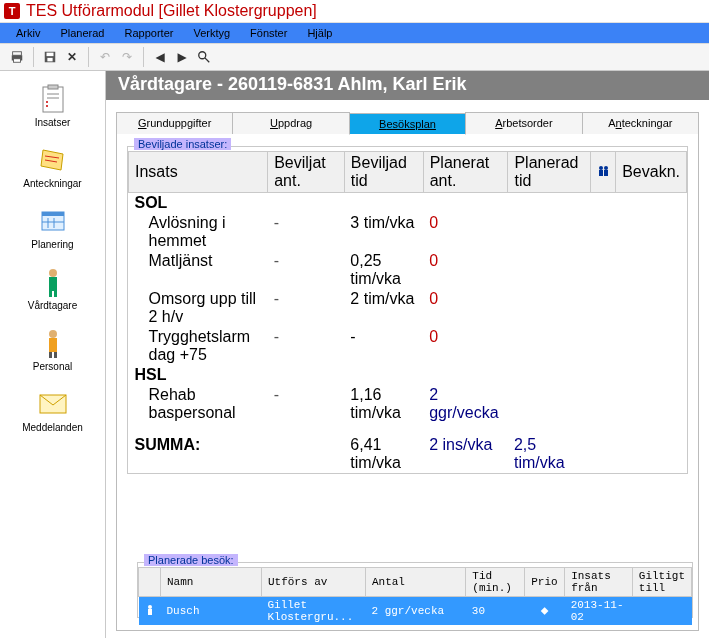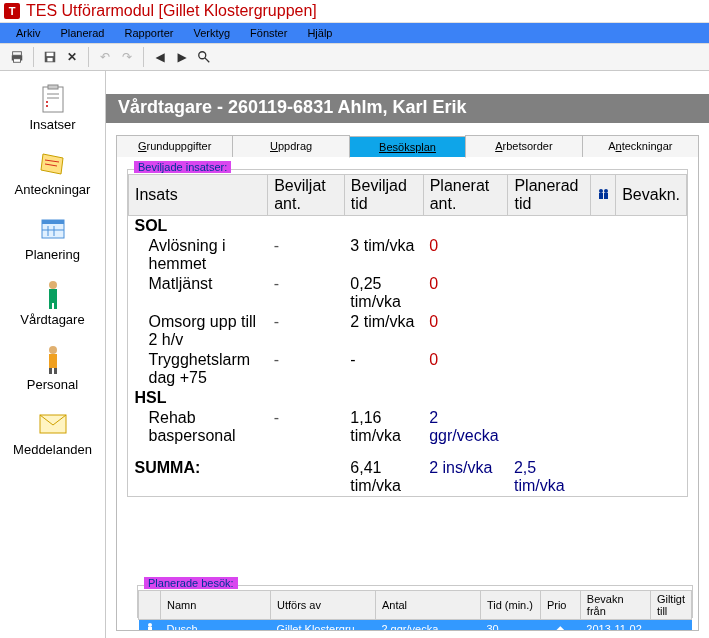--- a/index.html
+++ b/index.html
@@ -100,35 +100,34 @@
     cursor: pointer;
   }
   .sb-icon {
     width: 32px;
     height: 32px;
     margin-bottom: 2px;
     display: flex;
     align-items: center;
     justify-content: center;
   }
-  .sb-label { font-size: 13px; }
+  .sb-label { font-size: 10px; }
 
   .main {
     flex: 1;
     display: flex;
     flex-direction: column;
     overflow: hidden;
   }
   .page-header {
     background: #808080;
     color: #fff;
     font-size: 18px;
     font-weight: bold;
     padding: 3px 12px 5px;
-    margin-top: 23px;
   }
   .tabs {
     display: flex;
     margin: 12px 10px 0;
     position: relative;
     z-index: 2;
   }
   .tab {
     flex: 1;
     text-align: center;
@@ -162,21 +161,21 @@
   }
 
   .fieldset {
     margin: 12px 10px;
     border: 1px solid #c9c9c9;
     padding: 0;
   }
   .fieldset-legend {
     position: relative;
     top: -9px;
-    background: #d946ef;
+    background: #c4b5fd;
     padding: 0 4px;
     color: #003399;
     margin-left: 6px;
     display: inline-block;
   }
   .grid {
     width: 100%;
     border-collapse: collapse;
     font-size: 16px;
   }
@@ -201,20 +200,21 @@
     position: absolute;
     left: 10px;
     right: -5px;
     bottom: 0;
     top: 416px;
   }
 
   .pl-table {
     width: 100%;
     border-collapse: collapse;
+    font-family: Liberation Mono, monospace;
   }
   .pl-table th {
     background: #f0f0f0;
     border: 1px solid #c9c9c9;
     text-align: left;
     padding: 2px 6px;
     font-weight: normal;
   }
   .pl-table td {
     padding: 2px 6px;
@@ -488,21 +488,21 @@
               <col>
           </colgroup>
           <thead>
             <tr>
               <th></th>
               <th>Namn</th>
               <th>Utförs av</th>
               <th>Antal</th>
               <th>Tid (min.)</th>
               <th>Prio</th>
-              <th>Bevakn från</th>
+              <th>Insats från</th>
               <th>Giltigt till</th>
             </tr>
           </thead>
           <tbody id="planerade-body">
           <tr class="selected">
                 <td style="text-align:center"><svg width="10" height="12" viewBox="0 0 10 12">
                     <circle cx="5" cy="3" r="2" fill="#fff"></circle>
                     <rect x="3" y="5" width="4" height="6" fill="#fff"></rect>
                   </svg></td>
                 <td>Dusch</td>

